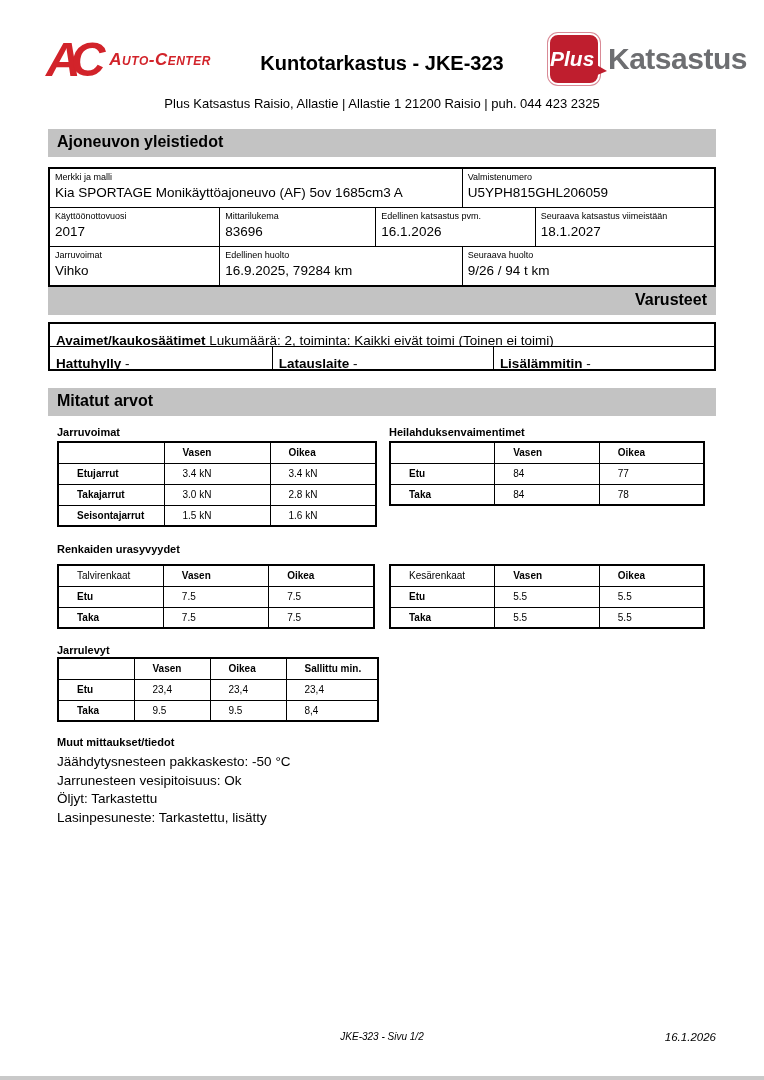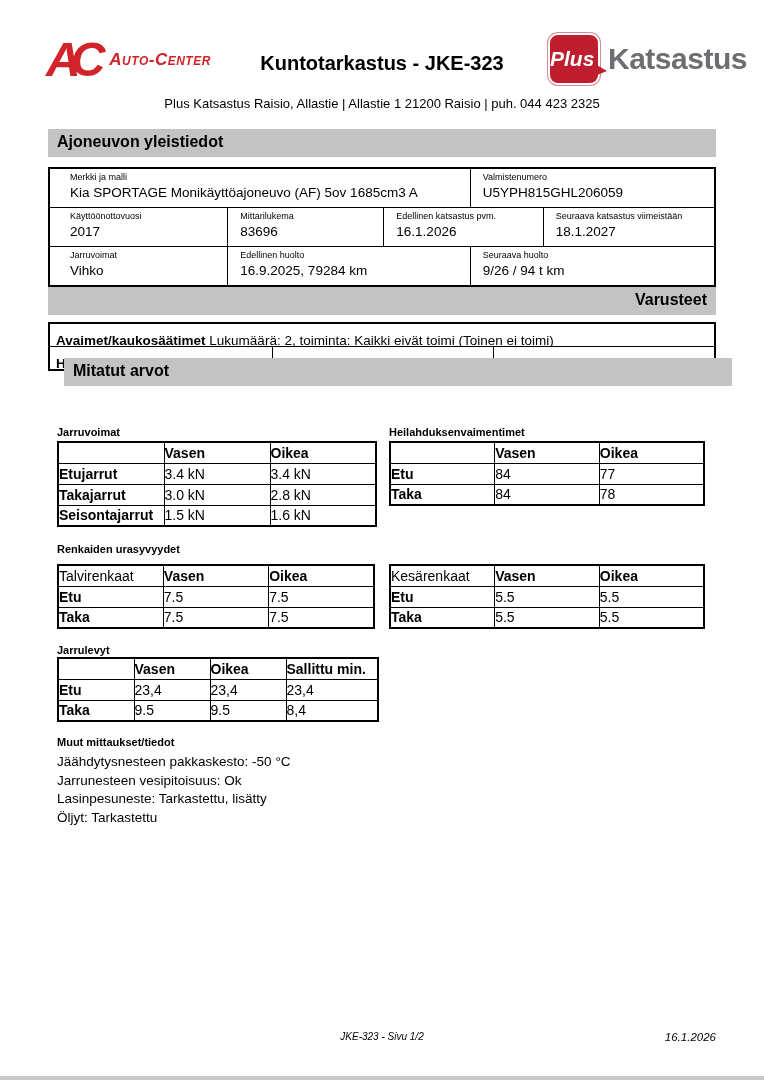--- a/index.html
+++ b/index.html
@@ -15,48 +15,48 @@
   .plus-logo { position:absolute; left:548px; top:33px; display:flex; align-items:center; }
   .plus-box { position:relative; width:52px; height:52px; background:#bf1e2e; border:2px solid #fff; box-shadow:0 0 0 1px #d98a96; border-radius:10px; display:flex; align-items:center; justify-content:flex-start; color:#fff; font-size:21px; font-weight:700; font-style:italic; }
   .plus-tail { position:absolute; right:-9px; bottom:7px; width:0; height:0; border-top:7px solid transparent; border-bottom:5px solid transparent; border-left:12px solid #bf1e2e; }
   .plus-word { color:#6d6e71; font-weight:700; font-size:30px; letter-spacing:-0.5px; margin-left:8px; }
   .address { position:absolute; left:0; right:0; top:96px; text-align:center; font-size:13px; }
 
   
   .section-bar { position:absolute; left:48px; width:668px; height:28px; background:#c3c3c3; font-size:16px; font-weight:700; padding:4px 9px; }
   #bar-vehicle { top:129px; }
   #bar-equipment { top:287px;text-align:right; }
-  #bar-measurements { top:358px;margin-left:16px; }
+  #bar-measurements { top:388px; }
 
   
   .vtable { position:absolute; left:48px; width:668px; border:2px solid #000; background:#fff; }
   #vehicle-table { top:167px; }
   .vrow { display:grid; }
   .vrow + .vrow { border-top:1px solid #000; }
   .vrow-1 { grid-template-columns:62% 38%; }
   .vrow-2 { grid-template-columns:25.5% 23.5% 24% 27%; }
   .vrow-3 { grid-template-columns:25.5% 36.5% 38%; }
-  .vcell { padding:2px 12px; height:38px; overflow:hidden;margin-left:8px; }
+  .vcell { padding:2px 5px; height:38px; overflow:hidden; }
   .vcell + .vcell { border-left:1px solid #000; }
   .vlabel { font-size:9px; line-height:12px; }
   .vvalue { font-size:13.5px; line-height:19px; white-space:nowrap; }
 
   #equipment-table { top:322px; }
   .erow { display:grid; font-size:13.5px; }
   .erow + .erow { border-top:1px solid #000; }
   .erow-full { grid-template-columns:100%; }
   .erow-3 { grid-template-columns:33.4% 33.3% 33.3%; }
   .ecell { padding:9px 6px; height:22px; white-space:nowrap; overflow:hidden; }
   .ecell + .ecell { border-left:1px solid #000; }
   .elabel { font-weight:700; }
 
   
   .mini-label { position:absolute; font-size:11px; font-weight:700; }
   .mtable { position:absolute; border-collapse:collapse; table-layout:fixed; border:2px solid #000; background:#fff; }
-  .mtable th, .mtable td { border:1px solid #000; font-size:14px; text-align:left; padding:1px 0; height:21px; white-space:nowrap; overflow:hidden; }
+  .mtable th, .mtable td { border:1px solid #000; font-size:10px; text-align:left; padding:1px 18px; height:21px; white-space:nowrap; overflow:hidden; }
   .mtable th { font-weight:700; }
   .mtable td:first-child { font-weight:700; }
   .plain-first th:first-child { font-weight:400; }
 
   #lbl-jarruvoimat { left:57px; top:426px; }
   #t-jarruvoimat { left:57px; top:441px; width:320px; }
   #lbl-heilahdus { left:389px; top:426px; }
   #t-heilahdus { left:389px; top:441px; width:316px; }
   #lbl-renkaat { left:57px; top:543px; }
   #t-talvirenkaat { left:57px; top:564px; width:318px; }
@@ -287,21 +287,21 @@
           <td>9.5</td>
           <td>8,4</td>
         </tr>
       </tbody>
     </table>
 
   <div class="mini-label" id="lbl-muut">Muut mittaukset/tiedot</div>
   <div id="muut-lines">
       <div>Jäähdytysnesteen pakkaskesto: -50 °C</div>
       <div>Jarrunesteen vesipitoisuus: Ok</div>
+      <div>Öljyt: Tarkastettu</div>
       <div>Lasinpesuneste: Tarkastettu, lisätty</div>
-      <div>Öljyt: Tarkastettu</div>
     </div>
 
   <div class="footer-center">JKE-323 - Sivu 1/2</div>
   <div class="footer-right">16.1.2026</div>
   <div class="page-bottom-edge"></div>
 
 </div>
 
 </body></html>

